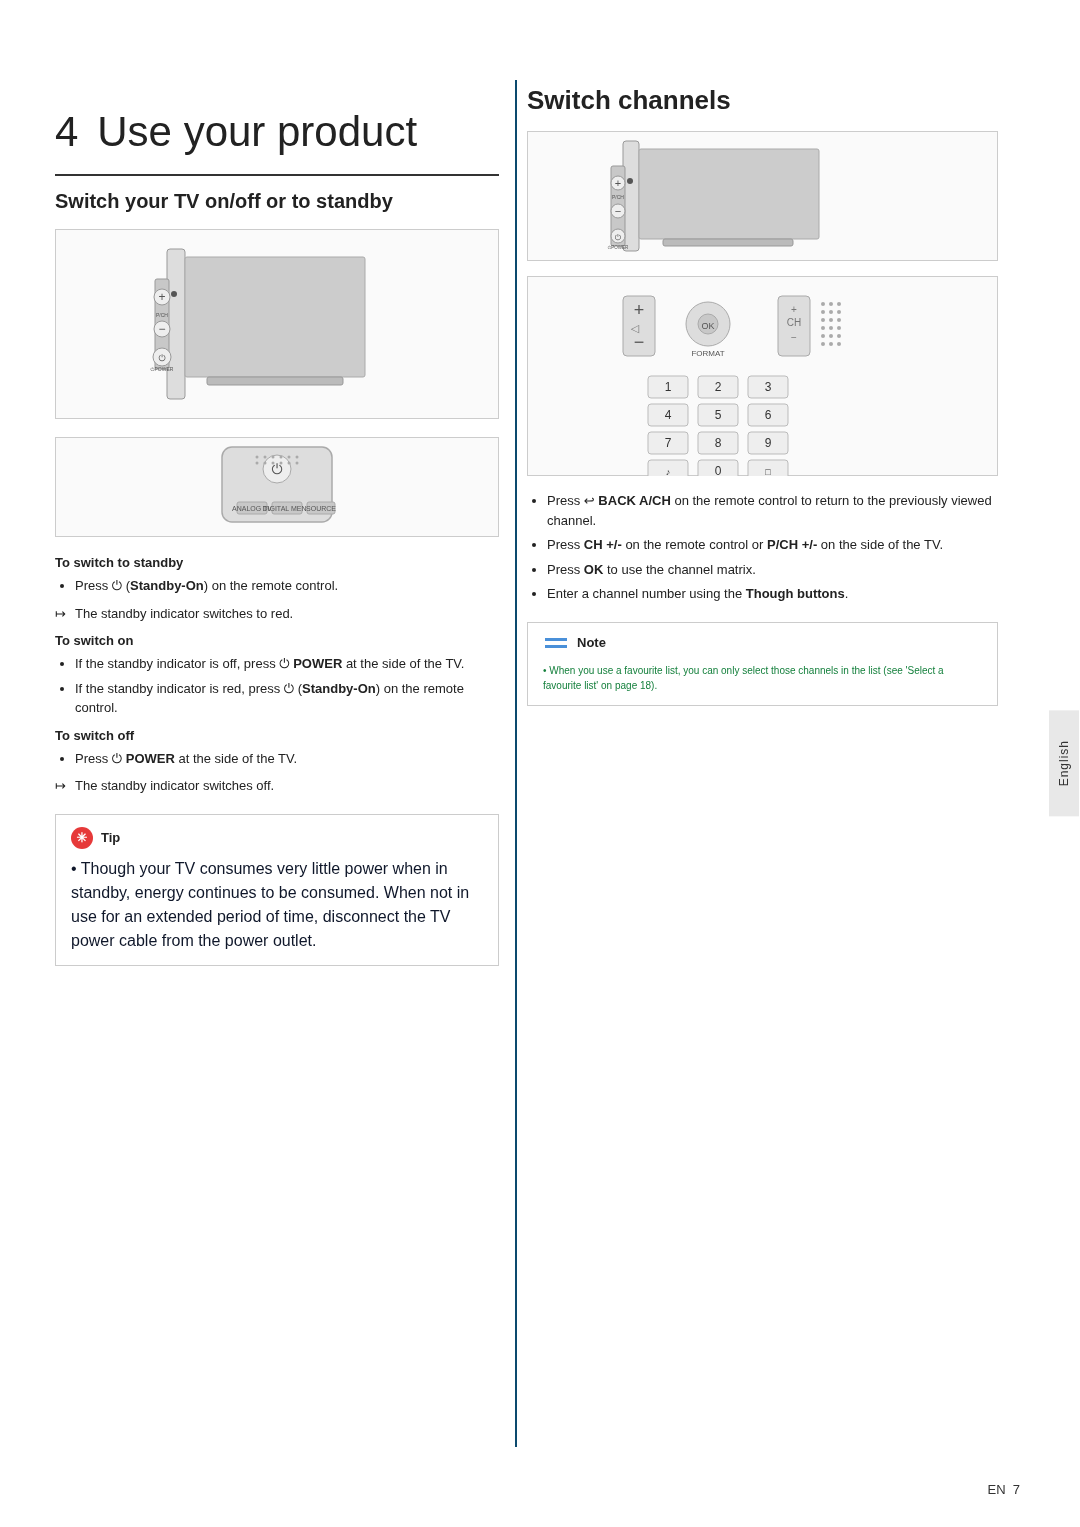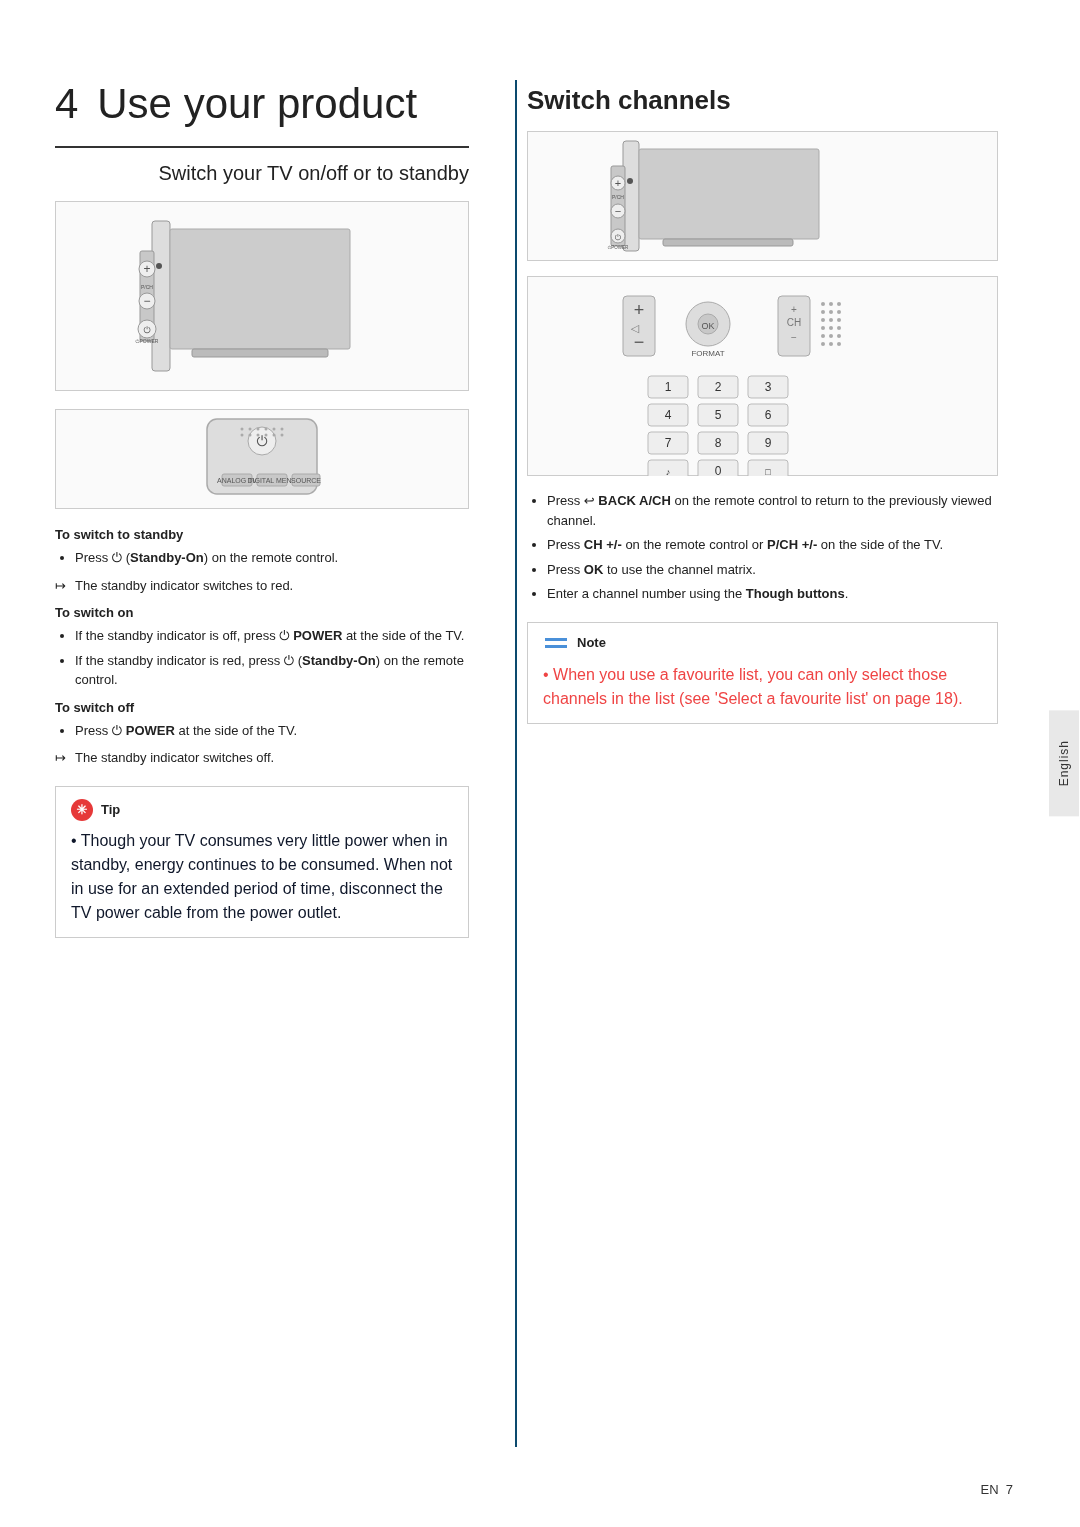--- a/index.html
+++ b/index.html
@@ -44,21 +44,22 @@
 
     .content-area {
       display: flex;
       flex: 1;
       padding: 40px 50px 40px 55px;
       margin-right: 32px;
     }
 
     .left-column {
       flex: 0 0 460px;
-      padding-right: 46px;
+      padding-right: 16px;
+      margin-top: 28px;
     }
 
     .right-column {
       flex: 1;
       padding-left: 10px;
       border-left: 2px solid #0c4a6e;
     }
 
     .chapter-number {
       font-size: 42px;
@@ -73,24 +74,23 @@
     }
 
     .section-divider {
       border: none;
       border-top: 2px solid #333;
       margin-bottom: 12px;
     }
 
     .section-heading {
       font-size: 20px;
-      font-weight: 400;
+      font-weight: 700;
       margin-bottom: 15px;
       line-height: 1.3;
-      text-align: right;
     }
 
     .sub-heading {
       font-size: 13px;
       font-weight: 700;
       margin-bottom: 6px;
       margin-top: 10px;
     }
 
     .bullet-list {
@@ -186,23 +186,23 @@
 
     .note-header {
       display: flex;
       align-items: flex-start;
       margin-bottom: 8px;
       font-weight: 700;
       font-size: 13px;
     }
 
     .note-text {
-      font-size: 16px;
+      font-size: 10px;
       line-height: 1.5;
-      color: #ef4444;
+      color: #15803d;
     }
 
     
     .right-section-heading {
       font-size: 26px;
       font-weight: 600;
       margin-bottom: 15px;
       padding-top: 5px;
     }
 
@@ -220,21 +220,21 @@
     }
 
     .remote-keypad {
       height: 200px;
     }
 
     
     .page-footer {
       position: absolute;
       bottom: 30px;
-      right: 67px;
+      right: 60px;
       font-size: 13px;
       color: #333;
     }
 
     strong { font-weight: 700; }
   </style>
 </head>
 <body>
 
 <div class="page-container">

